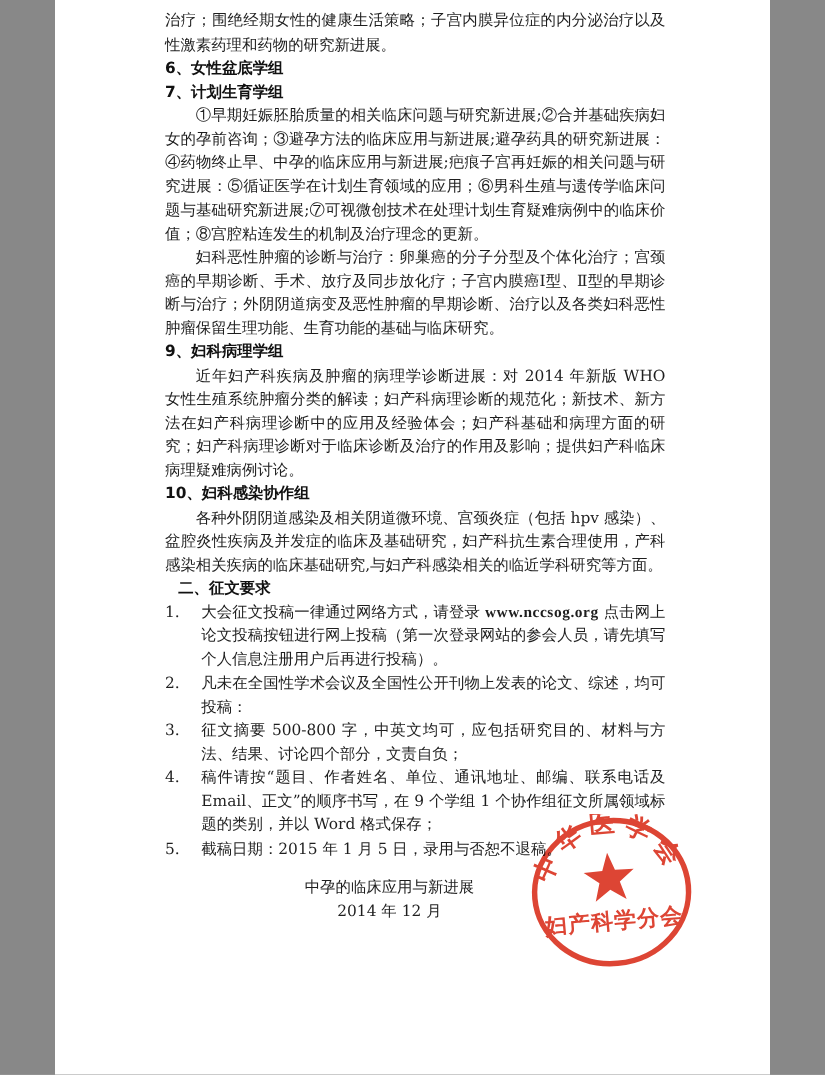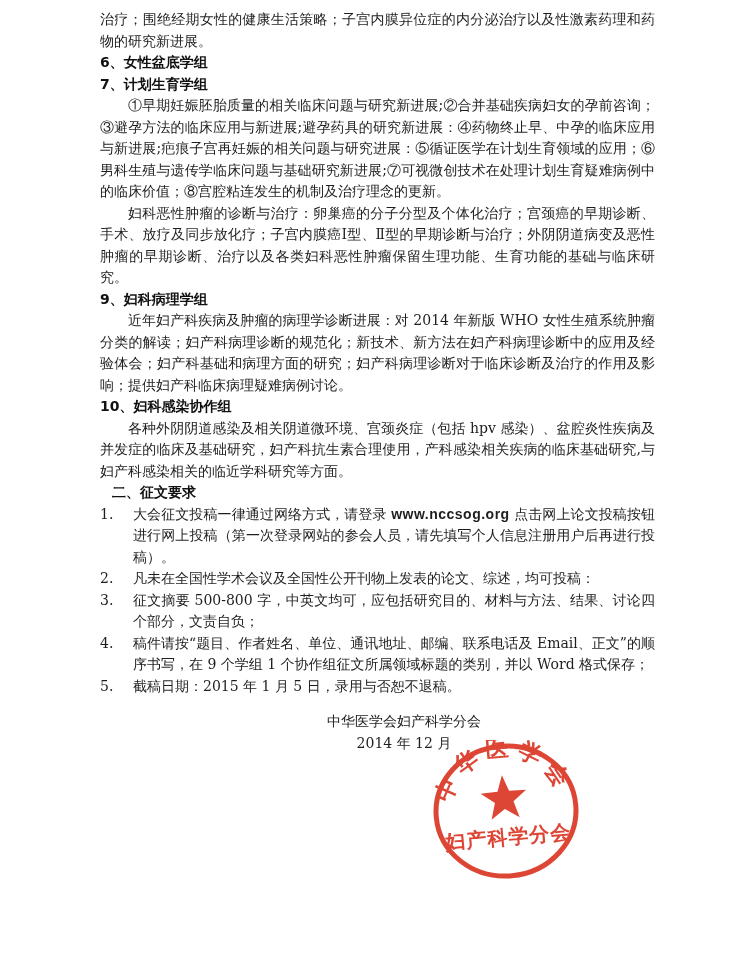--- a/index.html
+++ b/index.html
@@ -1,18 +1,18 @@
 <!DOCTYPE html>
 <html><head>
 <meta charset="utf-8">
 <style>
   html, body { margin: 0; padding: 0; background: #888; }
   .page {
     position: relative;
-    width: 750px;
+    width: 650px;
     height: 977px;
     margin: 0 auto;
     background: #ffffff;
     overflow: hidden;
     box-sizing: border-box;
     padding: 9px 95px 0 100px;
     font-family: "DejaVu Serif", "Liberation Serif", serif;
     font-size: 14px;
     line-height: 21.5px;
     color: #1e1e1e;
@@ -30,21 +30,21 @@
     font-size: 14px;
     line-height: 21.5px;
     color: #111;
   }
   .sec-heading.major { padding-left: 12px; }
   .req-list { margin: 0; padding: 0; list-style: none; }
   .req-item { display: flex; margin: 0; }
   .req-num { flex: 0 0 33px; }
   .req-txt { flex: 1 1 auto; text-align: justify; text-justify: inter-character; }
   .url {
-    font-family: Liberation Sans, sans-serif;
+    font-family: Liberation Serif, serif;
     font-weight: bold;
     letter-spacing: 0.5px;
   }
   .signature {
     margin: 13px 172px 0 auto;
     width: 158px;
     text-align: center;
     line-height: 22px;
     color: #1e1e1e;
   }
@@ -104,21 +104,21 @@
       <span class="req-num">4.</span>
       <span class="req-txt">稿件请按“题目、作者姓名、单位、通讯地址、邮编、联系电话及 Email、正文”的顺序书写，在 9 个学组 1 个协作组征文所属领域标题的类别，并以 Word 格式保存；</span>
     </li>
     <li class="req-item">
       <span class="req-num">5.</span>
       <span class="req-txt">截稿日期：2015 年 1 月 5 日，录用与否恕不退稿。</span>
     </li>
   </ol>
 
   <div class="signature">
-    <div>中华医学会妇产科学分会</div>
+    <div>中孕的临床应用与新进展</div>
     <div>2014 年 12 月</div>
   </div>
 
   <svg class="seal" viewBox="0 0 152 142" xmlns="http://www.w3.org/2000/svg">
     <g transform="rotate(-5 76 71)">
       <ellipse cx="76" cy="71" rx="70" ry="65" fill="none" stroke-width="5" stroke="#d92b18"></ellipse>
       <path id="seal-arc" d="M 22 88 A 56 57 0 1 1 130 88" fill="none"></path>
       <text class="arc-text" fill="#d92b18">
         <textPath href="#seal-arc" startOffset="50%" text-anchor="middle">中华医学会</textPath>
       </text>

